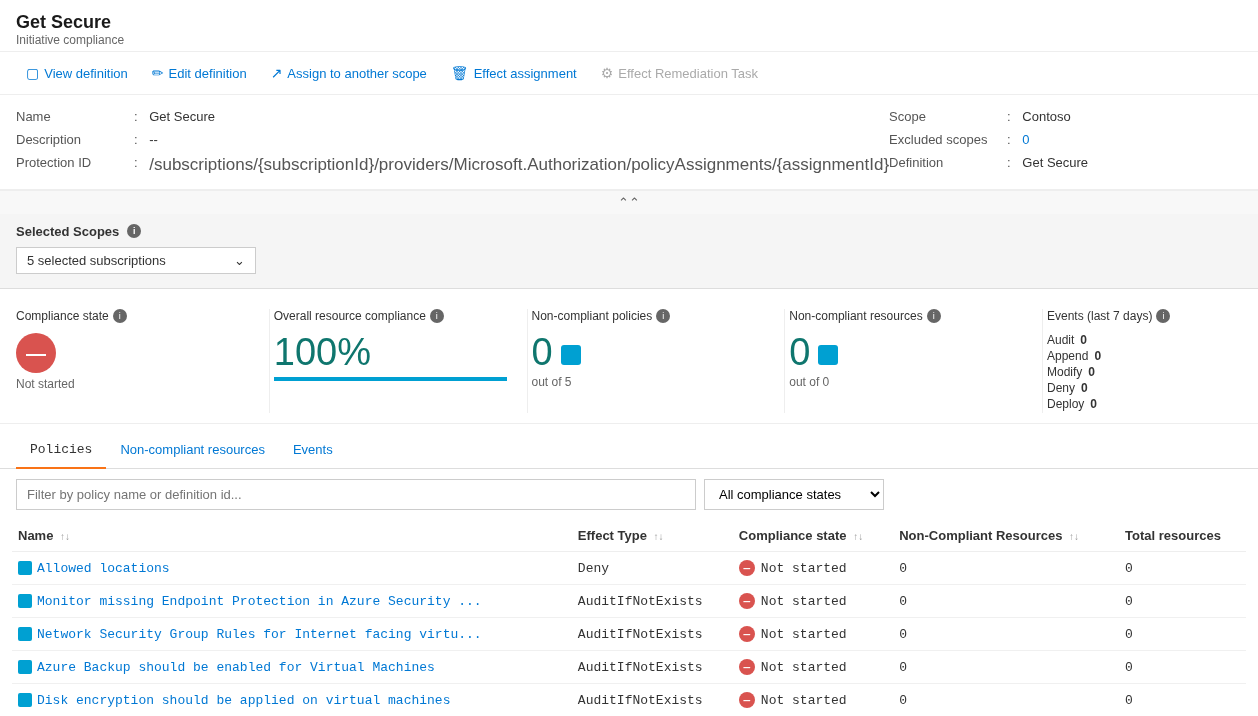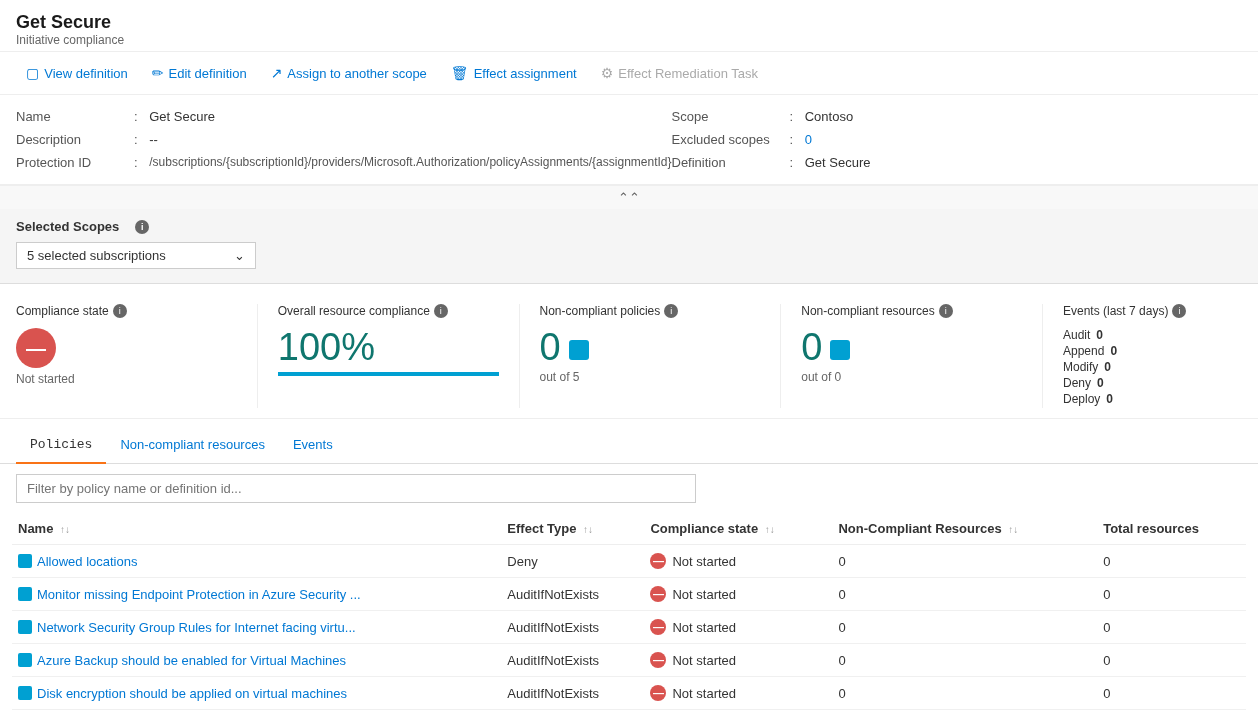--- a/index.html
+++ b/index.html
@@ -16,55 +16,55 @@
 
     .details-grid { display: grid; grid-template-columns: 1fr 1fr; padding: 12px 16px; gap: 4px 0; border-bottom: 1px solid #eee; }
     .detail-row { display: flex; gap: 8px; padding: 2px 0; }
     .detail-label { color: #555; min-width: 110px; font-size: 13px; }
     .detail-value { color: #333; font-size: 13px; }
     .detail-value.link { color: #0078d4; cursor: pointer; }
     .collapse-btn { display: flex; justify-content: center; padding: 4px; background: #f8f8f8; cursor: pointer; border-top: 1px solid #eee; }
     .collapse-icon { color: #666; }
 
     .scopes-section { background: #f5f5f5; padding: 10px 16px 14px; border-bottom: 1px solid #ddd; }
-    .scopes-label { font-size: 13px; font-weight: 600; margin-bottom: 8px; display: flex; align-items: center; gap: 16px; }
+    .scopes-label { font-size: 13px; font-weight: 600; margin-bottom: 8px; display: flex; gap: 8px; }
     .info-icon { width: 14px; height: 14px; border-radius: 50%; background: #666; color: white; font-size: 9px; display: inline-flex; align-items: center; justify-content: center; cursor: pointer; flex-shrink: 0; }
     .scope-dropdown { display: flex; align-items: center; justify-content: space-between; padding: 5px 10px; background: white; border: 1px solid #ccc; width: 240px; cursor: pointer; font-size: 13px; }
 
     .metrics-row { display: flex; padding: 20px 16px 10px; gap: 0; border-bottom: 1px solid #eee; }
     .metric-block { flex: 1; padding: 0 20px 0 0; }
-    .metric-block + .metric-block { border-left: 1px solid #eee; padding-left: 20px; }
+    .metric-block + .metric-block { border-left: 1px solid #eee; padding-left: 4px; }
     .metric-title { font-size: 12px; color: #333; margin-bottom: 10px; display: flex; align-items: center; gap: 4px; }
     .metric-value-large { font-size: 38px; font-weight: 300; color: #0f766e; line-height: 1; }
     .metric-sub { font-size: 12px; color: #666; margin-top: 4px; }
     .not-started-icon { width: 40px; height: 40px; border-radius: 50%; background: #d9534f; display: flex; align-items: center; justify-content: center; }
     .not-started-icon::after { content: '—'; color: white; font-size: 20px; font-weight: bold; }
     .progress-bar-bg { height: 4px; background: #eee; width: 100%; margin-top: 6px; }
     .progress-bar-fill { height: 4px; background: #00a0d2; }
     .count-inline { display: flex; align-items: baseline; gap: 4px; }
     .events-block { flex: 0 0 200px; }
     .event-row { display: flex; gap: 6px; font-size: 12px; margin-bottom: 2px; }
     .event-name { color: #333; }
     .event-count { font-weight: 600; }
 
     .tabs-row { display: flex; gap: 0; padding: 0 16px; border-bottom: 1px solid #ddd; margin-top: 8px; }
     .tab { padding: 10px 14px; cursor: pointer; font-size: 13px; color: #0078d4; border-bottom: 2px solid transparent; margin-bottom: -1px; }
     .tab.active { color: #333; border-bottom: 2px solid #f97316; font-weight: 500; font-family: Liberation Mono, monospace; }
 
     .filters-row { display: flex; padding: 10px 16px; gap: 8px; }
-    .filter-input { flex: 1; padding: 6px 10px; border: 1px solid #ccc; font-size: 13px; color: #4d7c0f; max-width: 680px; }
+    .filter-input { flex: 1; padding: 0 10px; border: 1px solid #ccc; font-size: 13px; color: #4d7c0f; max-width: 680px; }
     .filter-dropdown { padding: 6px 10px; border: 1px solid #ccc; font-size: 13px; background: white; min-width: 180px; }
 
     .table-wrap { padding: 0 12px; }
     table { width: 100%; border-collapse: collapse; font-size: 13px; }
     thead tr { border-bottom: 1px solid #eee; }
     thead th { text-align: left; padding: 8px 6px; font-weight: 600; color: #333; white-space: nowrap; }
     thead th .sort-arrows { color: #999; font-size: 10px; margin-left: 3px; }
     tbody tr { border-bottom: 1px solid #f0f0f0; }
-    tbody td { padding: 8px 6px; vertical-align: middle; }
+    tbody td { padding: 8px 6px; vertical-align: middle; font-family: Liberation Mono, monospace; }
     .policy-link { color: #0078d4; cursor: pointer; text-decoration: none; display: flex; align-items: center; gap: 5px; }
     .policy-cube { width: 14px; height: 14px; background: #00a0d2; border-radius: 2px; flex-shrink: 0; }
     .status-cell { display: flex; align-items: center; gap: 6px; }
     .status-red-icon { width: 16px; height: 16px; border-radius: 50%; background: #d9534f; display: flex; align-items: center; justify-content: center; flex-shrink: 0; }
     .status-red-icon::after { content: '—'; color: white; font-size: 11px; font-weight: bold; line-height: 1; }
   </style>
 </head>
 <body>
 
 <div class="page-header">
@@ -112,21 +112,21 @@
     <span class="detail-value">--</span>
   </div>
   <div class="detail-row">
     <span class="detail-label">Excluded scopes</span>
     <span style="color:#555">:&nbsp;</span>
     <span class="detail-value link">0</span>
   </div>
   <div class="detail-row">
     <span class="detail-label">Protection ID</span>
     <span style="color:#555">:&nbsp;</span>
-    <span class="detail-value" style="font-size:12px;color:#555;">/subscriptions/{subscriptionId}/providers/Microsoft.Authorization/policyAssignments/{assignmentId}</span>
+    <span class="detail-value" style="font-size:17px;color:#555;">/subscriptions/{subscriptionId}/providers/Microsoft.Authorization/policyAssignments/{assignmentId}</span>
   </div>
   <div class="detail-row">
     <span class="detail-label">Definition</span>
     <span style="color:#555">:&nbsp;</span>
     <span class="detail-value">Get Secure</span>
   </div>
 </div>
 <div class="collapse-btn">
   <span class="collapse-icon">⌃⌃</span>
 </div>
@@ -219,20 +219,23 @@
 </div>
 
 <div class="tabs-row">
   <div class="tab active">Policies</div>
   <div class="tab">Non-compliant resources</div>
   <div class="tab">Events</div>
 </div>
 
 <div class="filters-row">
   <input class="filter-input" type="text" placeholder="Filter by policy name or definition id..." style="">
+  <select class="filter-dropdown">
+    <option>All compliance states</option>
+  </select>
 </div>
 
 <div class="table-wrap">
   <table>
     <thead>
       <tr>
         <th>
           <span>Name</span>
           <span class="sort-arrows">↑↓</span>
         </th>

